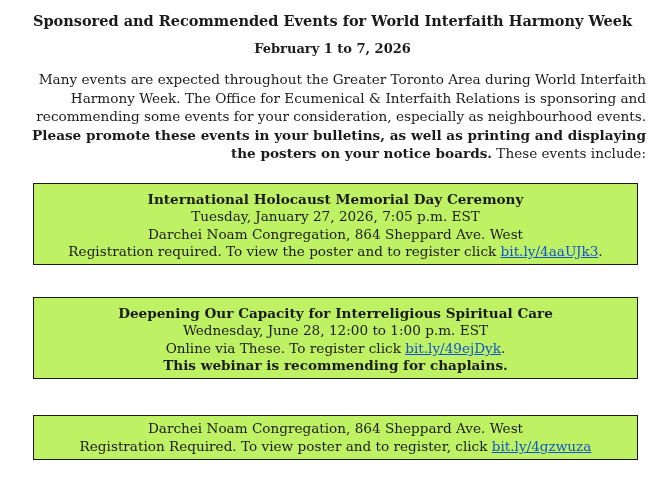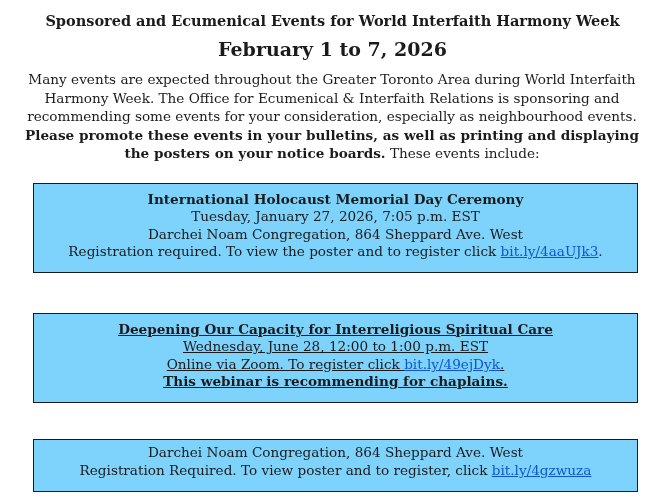--- a/index.html
+++ b/index.html
@@ -18,74 +18,74 @@
   .page-title {
     margin: 12px 10px 0;
     text-align: center;
     font-size: 14.5px;
     line-height: 18px;
     font-weight: bold;
   }
   .page-subtitle {
     margin: 10px 10px 0;
     text-align: center;
-    font-size: 19px;
+    font-size: 13px;
     line-height: 18px;
     font-weight: bold;
   }
   .intro {
     margin: 12px 19px 12px 18px;
     font-size: 13.6px;
     line-height: 18.6px;
-    text-align: center;
+    text-align: right;
   }
   .intro .seg-bold { font-weight: bold; }
   .events { }
   .event-box {
     box-sizing: border-box;
     width: 605px;
     margin-left: 33px;
     border: 1px solid #1a1a1a;
-    background: #7dd3fc;
+    background: #bef264;
     text-align: center;
-    padding: 7px 10px 12px;
+    padding: 7px 10px 4px;
   }
   .event-box.box-0 { margin-top: 20px; }
-  .event-box.box-1 { margin-top: 40px; text-decoration: underline; }
+  .event-box.box-1 { margin-top: 32px; }
   .event-box.box-2 { margin-top: 36px; padding-top: 4px; }
   .event-line {
     font-size: 13.6px;
     line-height: 17.3px;
   }
   .event-line.title-line { font-weight: bold; }
   .event-line .seg-bold { font-weight: bold; }
   a.event-link {
     color: #1155cc;
     text-decoration: underline;
     cursor: pointer;
   }
 </style>
 </head>
 <body>
 
-<h1 class="page-title">Sponsored and Ecumenical Events for World Interfaith Harmony Week</h1>
+<h1 class="page-title">Sponsored and Recommended Events for World Interfaith Harmony Week</h1>
 <h2 class="page-subtitle">February 1 to 7, 2026</h2>
 
 <p class="intro" id="intro"><span class="seg">Many events are expected throughout the Greater Toronto Area during World Interfaith Harmony Week. The Office for Ecumenical &amp; Interfaith Relations is sponsoring and recommending some events for your consideration, especially as neighbourhood events. </span><span class="seg-bold">Please promote these events in your bulletins, as well as printing and displaying the posters on your notice boards.</span><span class="seg"> These events include:</span></p>
 
 <div class="events" id="events">
     <div class="event-box box-0">
       <div class="event-line title-line">International Holocaust Memorial Day Ceremony</div>
       <div class="event-line"><span class="seg">Tuesday, January 27, 2026, 7:05 p.m. EST</span></div>
       <div class="event-line"><span class="seg">Darchei Noam Congregation, 864 Sheppard Ave. West</span></div>
       <div class="event-line"><span class="seg">Registration required. To view the poster and to register click </span><a class="event-link">bit.ly/4aaUJk3</a><span class="seg">.</span></div>
     </div>
     <div class="event-box box-1">
       <div class="event-line title-line">Deepening Our Capacity for Interreligious Spiritual Care</div>
       <div class="event-line"><span class="seg">Wednesday, June 28, 12:00 to 1:00 p.m. EST</span></div>
-      <div class="event-line"><span class="seg">Online via Zoom. To register click </span><a class="event-link">bit.ly/49ejDyk</a><span class="seg">.</span></div>
+      <div class="event-line"><span class="seg">Online via These. To register click </span><a class="event-link">bit.ly/49ejDyk</a><span class="seg">.</span></div>
       <div class="event-line"><span class="seg-bold">This webinar is recommending for chaplains.</span></div>
     </div>
     <div class="event-box box-2">
       <div class="event-line"><span class="seg">Darchei Noam Congregation, 864 Sheppard Ave. West</span></div>
       <div class="event-line"><span class="seg">Registration Required. To view poster and to register, click </span><a class="event-link">bit.ly/4gzwuza</a></div>
     </div>
   </div>
 
 </body></html>

